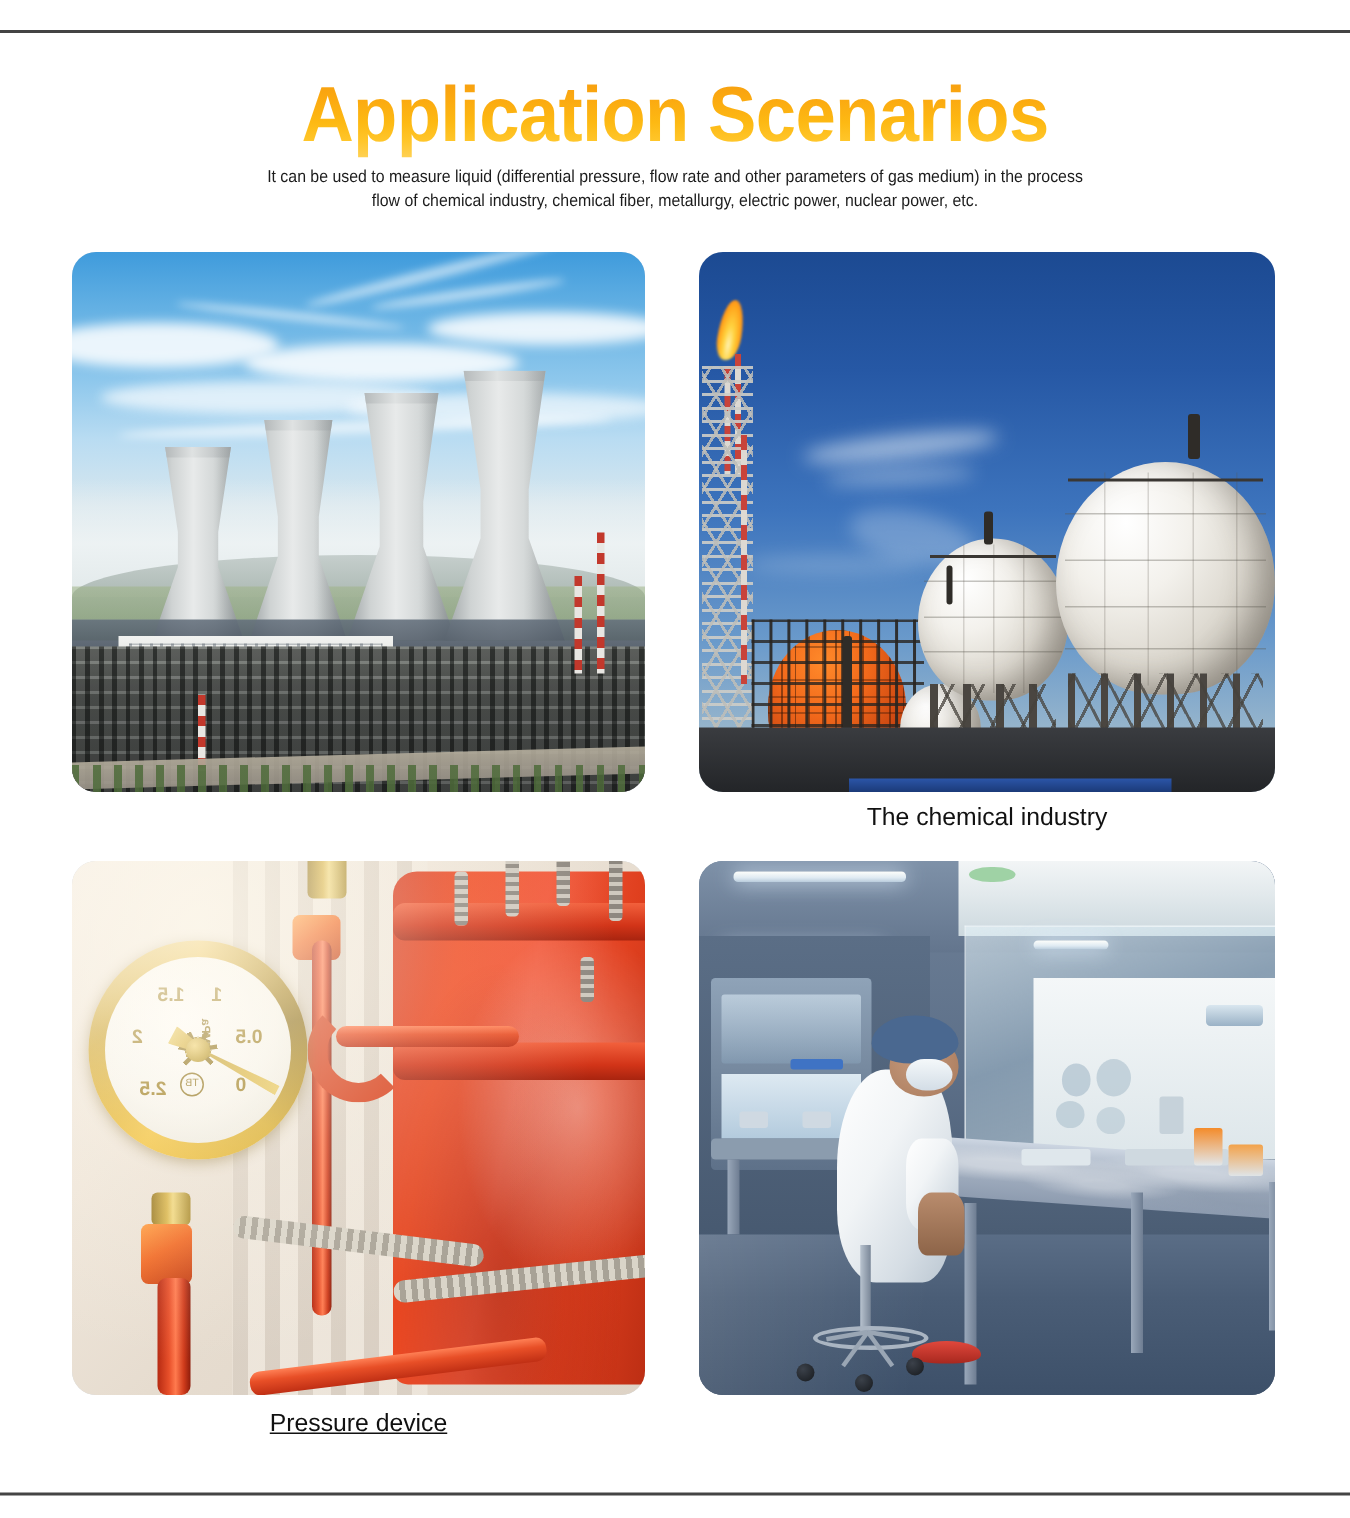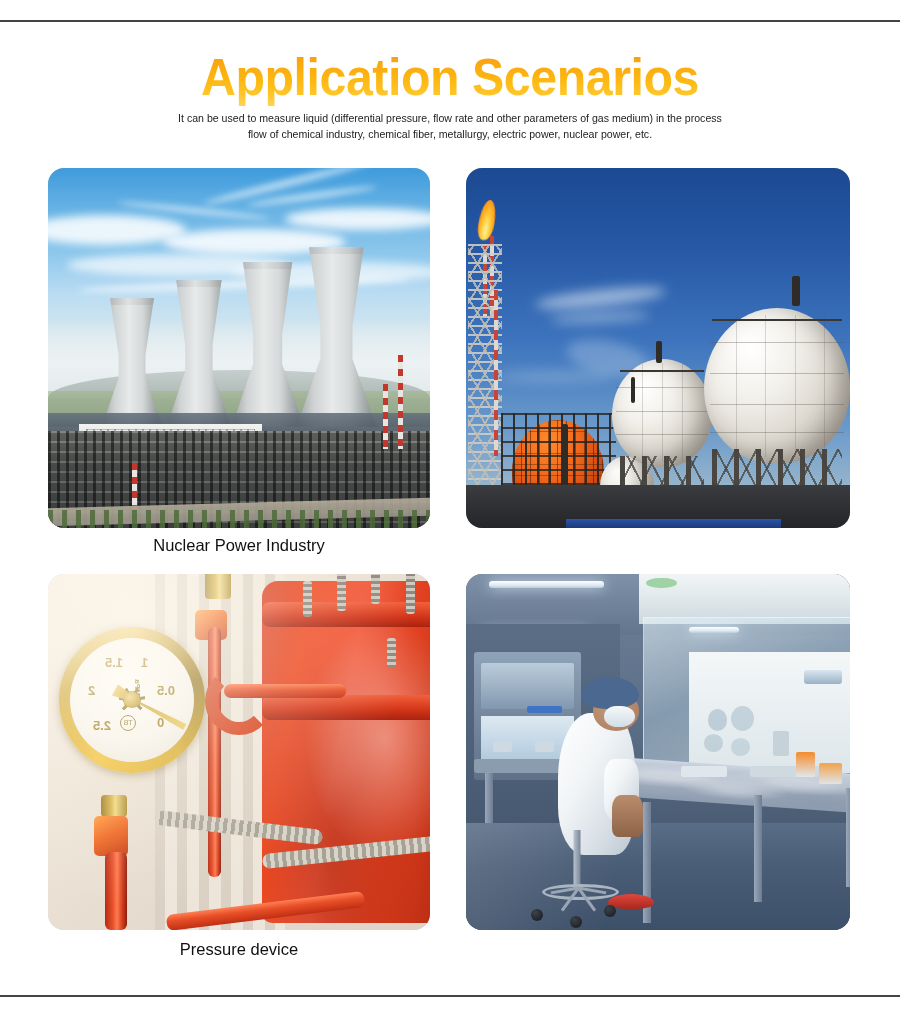--- a/index.html
+++ b/index.html
@@ -46,21 +46,21 @@
     font-size:16.5px;line-height:20px;color:#111111;white-space:nowrap;
   }
 
   
   #card-nuclear {left:48px; top:168px; width:382px; height:360px;}
   #card-chemical{left:466px;top:168px; width:384px; height:360px;}
   #card-pressure{left:48px; top:574px; width:382px; height:356px;}
   #card-sterile {left:466px;top:574px; width:384px; height:356px;}
   #cap-nuclear  {left:48px; top:535px; width:382px;}
   #cap-chemical {left:466px;top:535px; width:384px;}
-  #cap-pressure {left:48px; top:939px; width:382px;}
+  #cap-pressure {left:48px; top:939px; width:382px;text-decoration:underline;}
   #cap-sterile  {left:466px;top:939px; width:384px;}
 
   
   
   
   .nuc-sky{position:absolute;left:0;top:0;width:100%;height:62%;
     background:linear-gradient(180deg,#3f9bdc 0%,#66b2e4 18%,#8dc7ec 38%,#b9dcf2 56%,#d8e7ee 76%,#e4ebec 100%);}
   .nuc-cloud{position:absolute;background:rgba(255,255,255,.85);border-radius:50%;filter:blur(4px);}
   .nuc-wisp{position:absolute;background:rgba(255,255,255,.62);border-radius:50%;filter:blur(3px);
     transform-origin:center;}
@@ -316,21 +316,20 @@
         <div class="lawn"></div>
         <div class="plant-base"></div>
         <div class="stack-red" style="right:7%;height:26%;"></div>
         <div class="stack-red" style="right:11%;height:18%;"></div>
         <div class="stack-red" style="left:22%;height:14%;bottom:4%;"></div>
         <div class="road"></div>
         <div class="trees"></div>
       </div>
     </div>
   </div>
-  <div class="caption" id="cap-nuclear">Nuclear Power Industry</div>
 
   <div class="card" id="card-chemical">
     <div class="frame">
       <div class="scene">
         <div class="chem-sky"></div>
 
         <div class="chem-cloud" style="left:18%;top:34%;width:34%;height:16px;transform:rotate(-6deg);"></div>
         <div class="chem-cloud" style="left:22%;top:40%;width:26%;height:11px;transform:rotate(-3deg);opacity:.7;"></div>
         <div class="chem-cloud" style="left:26%;top:48%;width:22%;height:34px;opacity:.45;transform:rotate(12deg);"></div>
         <div class="chem-cloud" style="left:8%;top:56%;width:30%;height:13px;opacity:.35;"></div>
@@ -373,20 +372,21 @@
         <div class="sphere-legs" style="left:64%;top:78%;width:34%;height:20%;"></div>
 
         <div class="vent" style="left:43%;top:58%;width:4px;height:26px;"></div>
         <div class="vent" style="left:25%;top:71%;width:6px;height:26%;"></div>
 
         <div class="chem-ground"></div>
         <div class="chem-blue-strip"></div>
       </div>
     </div>
   </div>
+  <div class="caption" id="cap-chemical">The chemical industry</div>
 
   <div class="card" id="card-pressure">
     <div class="frame">
       <div class="scene">
         <div class="pr-bg"></div>
         <div class="pr-wall"></div>
 
         <div class="pr-red-body"></div>
         <div class="pr-flange" style="top:8%;"></div>
         <div class="pr-flange" style="top:34%;"></div>

